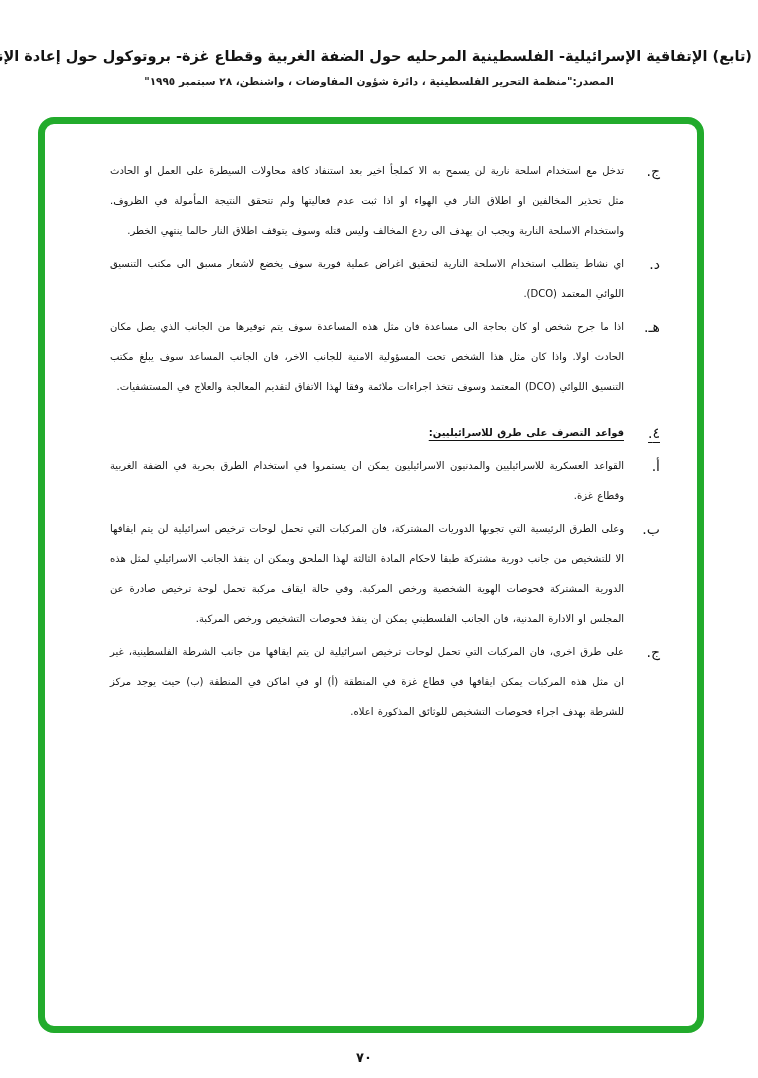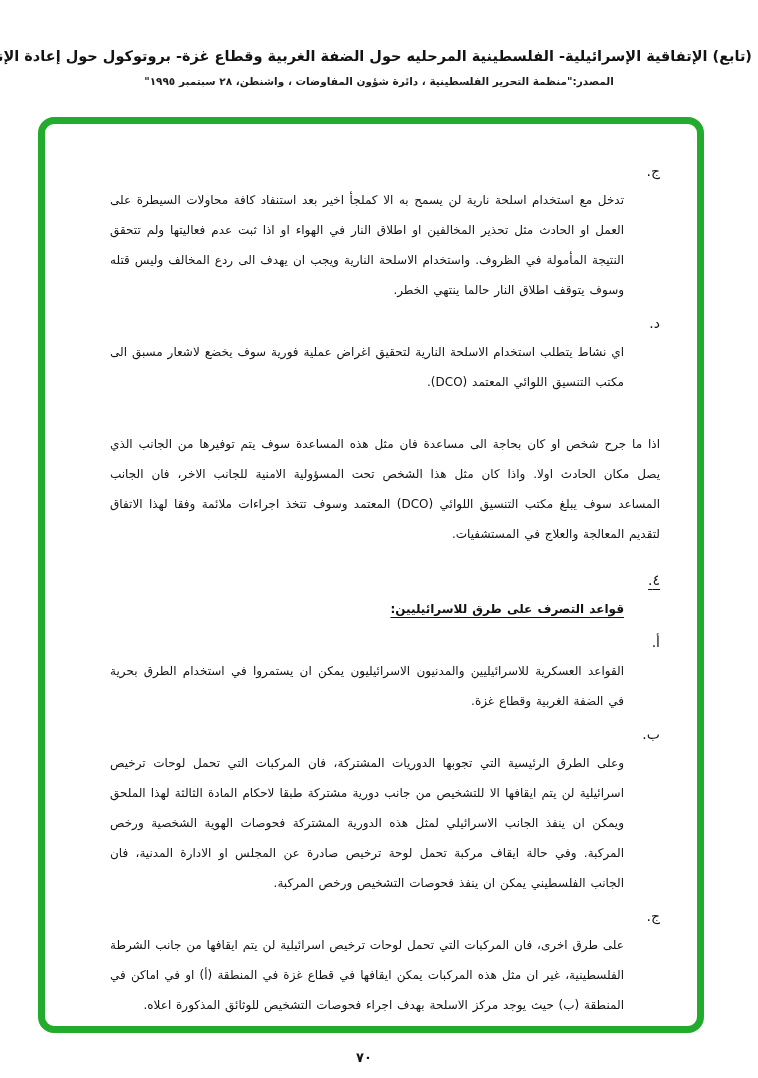--- a/index.html
+++ b/index.html
@@ -65,25 +65,24 @@
   }
   .marker {
     flex: 0 0 36px;
     width: 36px;
     font-size: 14px;
     line-height: 30px;
     text-align: right;
   }
   .ptext {
     flex: 1;
-    font-size: 12px;
+    font-size: 10px;
     line-height: 30px;
     text-align: justify;
     word-spacing: 1px;
-    margin-top: 29px;
   }
   .section-heading {
     margin-top: 16px;
     margin-bottom: 3px;
   }
   .section-heading .ptext {
     text-align: right;
     font-weight: bold;
   }
   .underlined {
@@ -120,40 +119,41 @@
       <span class="marker">ج.</span>
       <span class="ptext">تدخل مع استخدام اسلحة نارية لن يسمح به الا كملجأ اخير بعد استنفاد كافة محاولات السيطرة على العمل او الحادث مثل تحذير المخالفين او اطلاق النار في الهواء او اذا ثبت  عدم فعاليتها ولم تتحقق النتيجة المأمولة في الظروف. واستخدام الاسلحة النارية ويجب ان  يهدف الى ردع المخالف وليس قتله وسوف يتوقف اطلاق النار حالما ينتهي الخطر.</span>
     </div>
 
     <div class="para">
       <span class="marker">د.</span>
       <span class="ptext">اي نشاط يتطلب استخدام الاسلحة النارية لتحقيق اغراض عملية فورية  سوف يخضع لاشعار مسبق الى مكتب التنسيق اللوائي المعتمد (DCO).</span>
     </div>
 
     <div class="para">
+      <span class="marker">هـ.</span>
       <span class="ptext">اذا ما جرح شخص او كان بحاجة الى مساعدة فان مثل هذه المساعدة  سوف يتم توفيرها من الجانب الذي يصل مكان  الحادث اولا. واذا كان مثل هذا الشخص تحت المسؤولية الامنية للجانب الاخر، فان الجانب المساعد سوف يبلغ مكتب التنسيق  اللوائي (DCO) المعتمد وسوف تتخذ اجراءات ملائمة وفقا لهذا الاتفاق لتقديم المعالجة والعلاج في المستشفيات.</span>
     </div>
 
     <div class="para section-heading">
       <span class="marker underlined">٤.</span>
       <span class="ptext underlined">قواعد التصرف على طرق للاسرائيليين:</span>
     </div>
 
     <div class="para">
       <span class="marker">أ.</span>
       <span class="ptext">القواعد العسكرية للاسرائيليين والمدنيون الاسرائيليون يمكن ان يستمروا في استخدام الطرق بحرية في الضفة الغربية وقطاع غزة.</span>
     </div>
 
     <div class="para">
       <span class="marker">ب.</span>
       <span class="ptext">وعلى الطرق الرئيسية التي  تجوبها الدوريات المشتركة، فان المركبات التي تحمل لوحات ترخيص اسرائيلية لن يتم ايقافها الا للتشخيص من جانب دورية مشتركة طبقا لاحكام المادة الثالثة لهذا الملحق ويمكن ان ينفذ الجانب  الاسرائيلي لمثل هذه الدورية المشتركة فحوصات الهوية الشخصية ورخص المركبة. وفي حالة ايقاف مركبة تحمل لوحة  ترخيص صادرة عن المجلس او الادارة المدنية، فان الجانب الفلسطيني يمكن ان ينفذ فحوصات التشخيص ورخص المركبة.</span>
     </div>
 
     <div class="para">
       <span class="marker">ج.</span>
-      <span class="ptext">على طرق اخرى، فان المركبات التي تحمل لوحات ترخيص اسرائيلية لن يتم ايقافها من  جانب الشرطة الفلسطينية، غير  ان مثل هذه المركبات يمكن ايقافها في قطاع غزة  في المنطقة (أ) او في اماكن في المنطقة (ب) حيث يوجد مركز الاسلحة بهدف اجراء فحوصات التشخيص للوثائق المذكورة اعلاه.</span>
+      <span class="ptext">على طرق اخرى، فان المركبات التي تحمل لوحات ترخيص اسرائيلية لن يتم ايقافها من  جانب الشرطة الفلسطينية، غير  ان مثل هذه المركبات يمكن ايقافها في قطاع غزة  في المنطقة (أ) او في اماكن في المنطقة (ب) حيث يوجد مركز للشرطة بهدف اجراء فحوصات التشخيص للوثائق المذكورة اعلاه.</span>
     </div>
 
   </div>
 
   <div class="page-number">٧٠</div>
 
 </div>
 
 </body></html>

